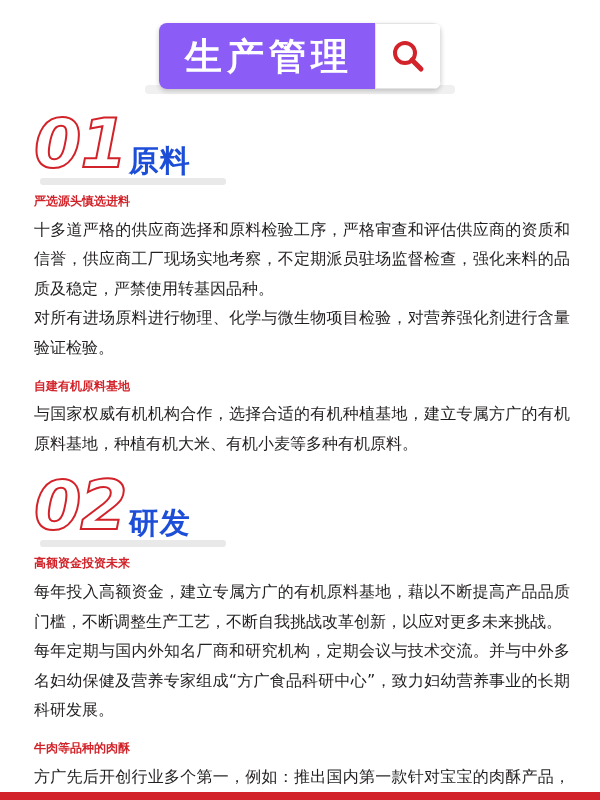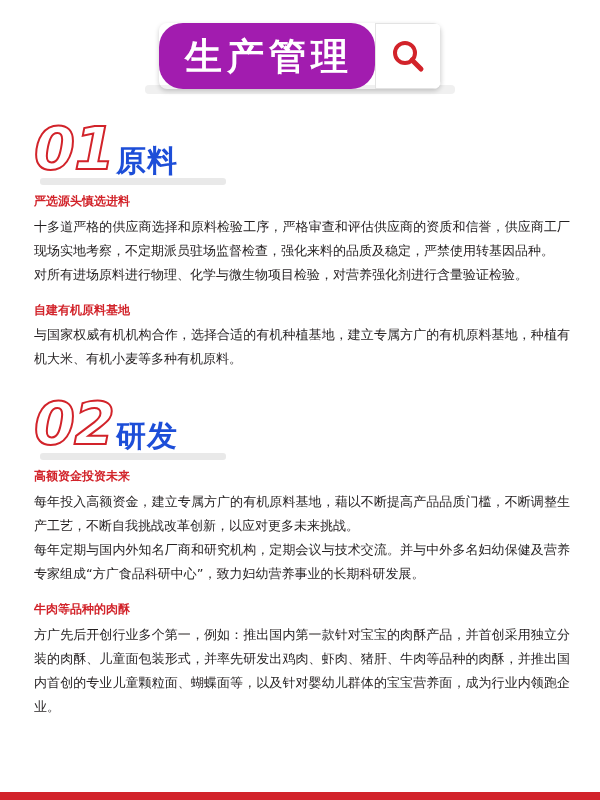--- a/index.html
+++ b/index.html
@@ -34,30 +34,29 @@
   .header-plate {
     position: relative;
     display: flex;
     align-items: stretch;
     height: 66px;
     border-radius: 8px;
     overflow: hidden;
     box-shadow: 0 2px 5px rgba(0,0,0,0.20);
   }
   .header-title {
-    background: #a21caf;
+    background: #8b5cf6;
     color: #ffffff;
     font-size: 37px;
     font-weight: bold;
     letter-spacing: 5px;
     display: flex;
     align-items: center;
     padding: 0 22px 0 26px;
     line-height: 1;
-    border-radius: 24px;
   }
   .header-icon-box {
     background: #ffffff;
     width: 66px;
     display: flex;
     align-items: center;
     justify-content: center;
     border: 1px solid #e3e3e3;
     box-sizing: border-box;
   }
@@ -75,21 +74,21 @@
   
   .section-head {
     position: relative;
     display: flex;
     align-items: flex-end;
     margin: 0 0 0 34px;
     height: 52px;
   }
   .sec-num {
     font-family: "DejaVu Sans", "Liberation Sans", sans-serif;
-    font-size: 59px;
+    font-size: 68px;
     font-weight: bold;
     font-style: italic;
     color: #ffffff;
     -webkit-text-stroke: 2px #d2232a;
     line-height: 1;
     letter-spacing: -1px;
     position: relative;
     z-index: 2;
     padding-right: 2px;
     text-align: right;
@@ -121,21 +120,21 @@
     margin: 0 30px 0 34px;
   }
   .sub-title {
     color: #d2232a;
     font-size: 12px;
     font-weight: bold;
     margin: 16px 0 5px 0;
     line-height: 1.3;
   }
   .para {
-    font-size: 13px;
+    font-size: 16px;
     line-height: 1.85;
     color: #231f20;
     text-align: justify;
     margin: 0;
   }
   .sec1 { margin-top: 14px; }
   .sec2 { margin-top: 30px; }
 
   
   .bottom-bar {

